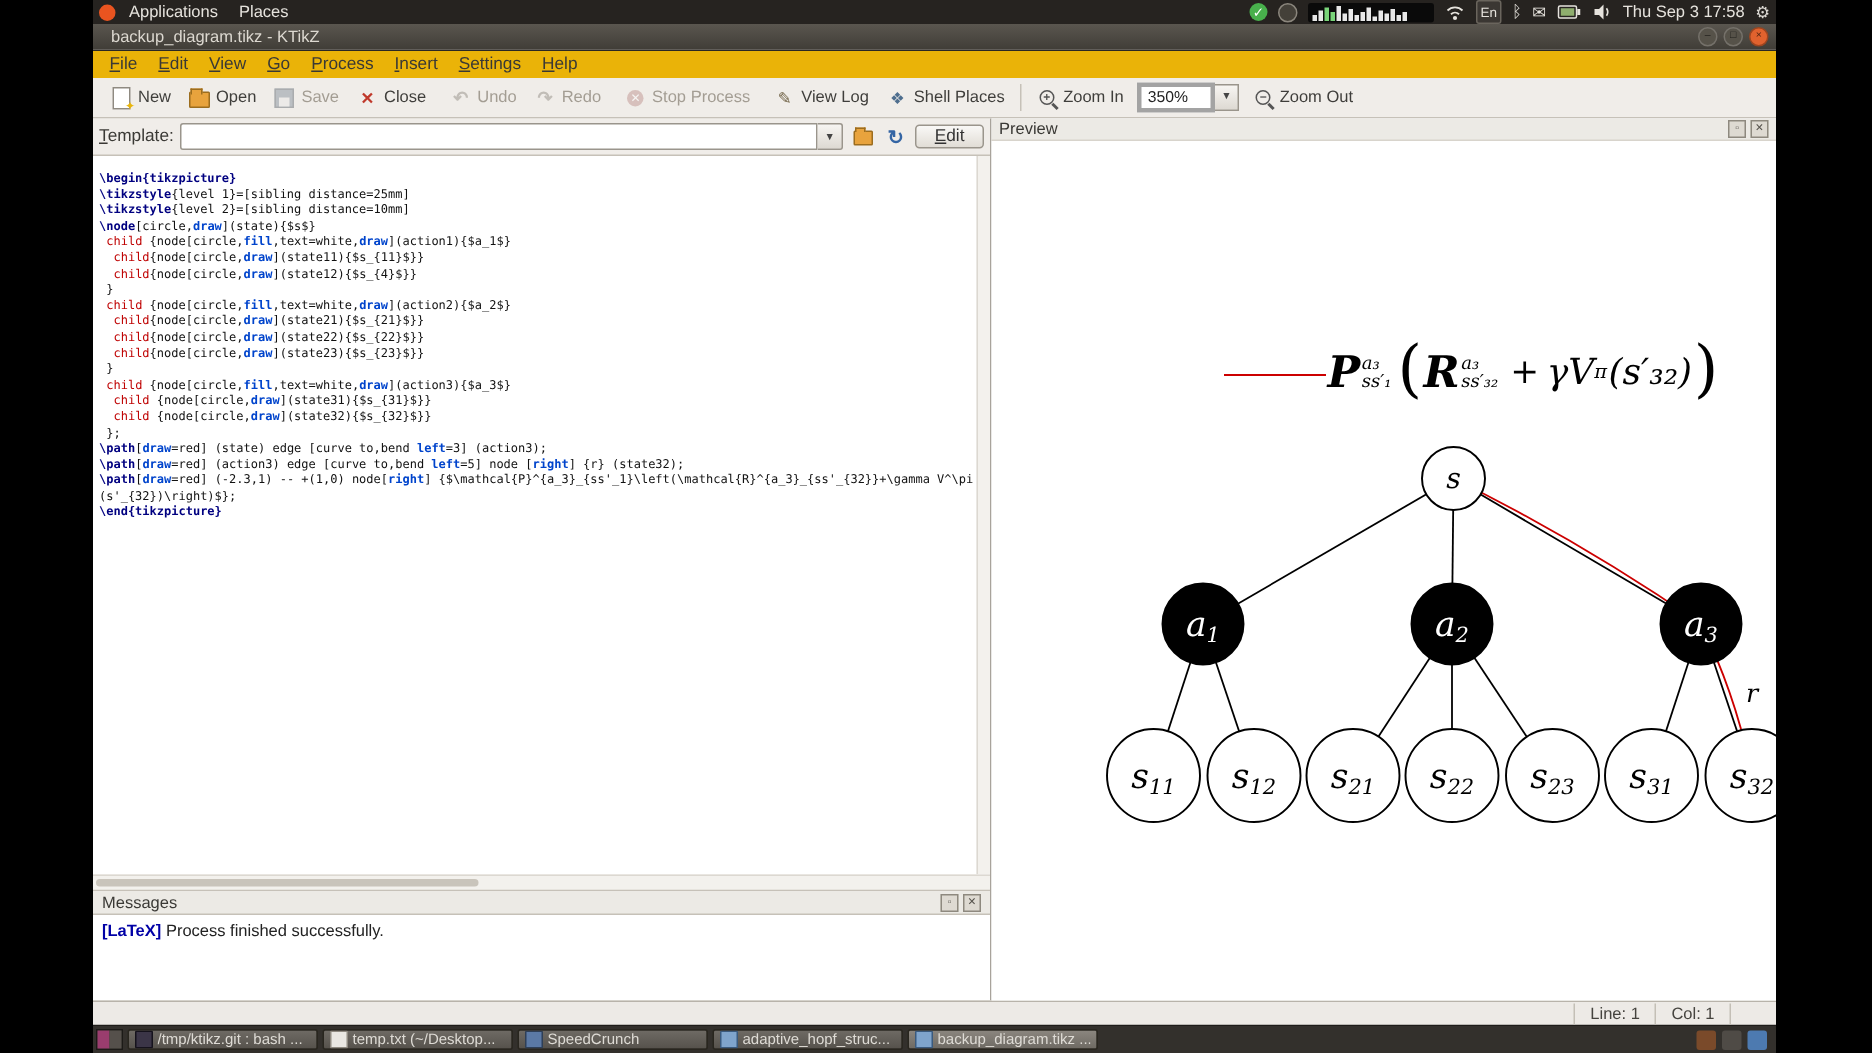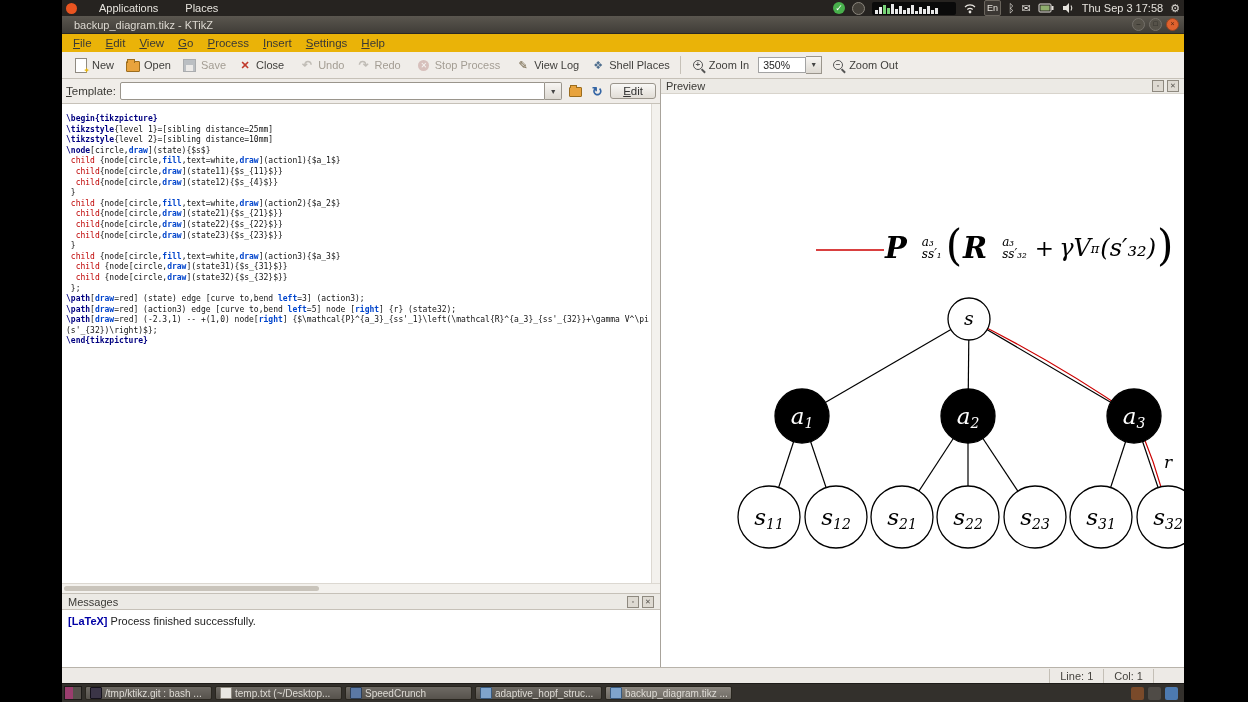--- a/index.html
+++ b/index.html
@@ -4,21 +4,21 @@
 <style>
   html,body{margin:0;padding:0;}
   body{width:1248px;height:702px;background:#000;position:relative;overflow:hidden;
        font-family:"Liberation Sans",sans-serif;-webkit-font-smoothing:antialiased;}
   u{text-decoration:underline;}
   .desktop{position:absolute;left:62px;top:0;width:1122px;height:702px;background:#2e2b27;}
 
   
   .panel{position:absolute;left:0;top:0;width:1122px;height:16px;background:#262320;
          display:flex;align-items:center;color:#e6e3dd;font-size:11px;}
-  .panel-left{display:flex;align-items:center;gap:17px;padding-left:4px;}
+  .panel-left{display:flex;align-items:center;gap:4px;padding-left:4px;}
   .ubuntu-logo{width:11px;height:11px;border-radius:50%;background:#e95420;display:inline-block;}
   .panel-menu{padding:0 5px;line-height:16px;}
   .panel-right{margin-left:auto;display:flex;align-items:center;gap:7px;padding-right:4px;}
   .tray{display:inline-flex;align-items:center;justify-content:center;height:14px;}
   .green-check{width:12px;height:12px;border-radius:50%;background:#48b04c;color:#fff;
                font-size:9px;line-height:12px;text-align:center;}
   .clock-ball{width:11px;height:11px;border-radius:50%;background:#444039;border:1px solid #8b867d;}
   .spectrum{background:#0a0a0a;border-radius:2px;width:84px;height:13px;display:flex;
             align-items:flex-end;gap:1px;padding:1px 3px;box-sizing:border-box;}
   .spectrum i{display:block;width:3px;background:#e8e8e8;}
@@ -63,21 +63,21 @@
   .i-undo,.i-redo{font-size:12px;color:#8a857c;font-weight:bold;}
   .i-stop{width:11px;height:11px;border-radius:50%;background:#b98a86;color:#fff;font-size:8px;
           line-height:11px;text-align:center;}
   .i-log{font-size:11px;color:#6b5d3f;}
   .i-shell{font-size:11px;color:#4e6e8e;}
   .mag{width:8px;height:8px;border:1.5px solid #555;border-radius:50%;position:relative;
        font-size:8px;line-height:7px;text-align:center;color:#555;font-weight:bold;}
   .mag:after{content:"";position:absolute;width:5px;height:1.5px;background:#555;right:-4px;
              bottom:-2px;transform:rotate(45deg);}
   .zoom-combo{display:flex;align-items:center;margin:0 3px;}
-  .zoom-field{width:42px;height:14px;background:#fff;border:1px solid #a3a3a3;font-size:10.5px;
+  .zoom-field{width:42px;height:14px;background:#fff;border:3px solid #a3a3a3;font-size:10.5px;
               line-height:14px;padding-left:4px;color:#222;}
   .combo-arrow{width:15px;height:16px;background:linear-gradient(#f7f5f2,#ddd9d2);
                border:1px solid #9a958c;border-left:none;font-size:7px;line-height:16px;
                text-align:center;color:#444;}
 
   
   .main{flex:1 1 auto;display:flex;min-height:0;}
   .left-pane{width:598px;display:flex;flex-direction:column;min-height:0;}
   .right-pane{flex:1;border-left:1px solid #a8a39b;display:flex;flex-direction:column;min-height:0;background:#fff;}
 
@@ -120,21 +120,21 @@
   
   .preview-header{height:14px;background:#eceae5;display:flex;align-items:center;font-size:11px;
                   color:#3a3935;padding:0 5px;flex:0 0 14px;border-bottom:1px solid #d8d4cc;}
   .preview-content{flex:1;position:relative;background:#fff;overflow:hidden;}
   .preview-content svg{position:absolute;left:0;top:0;}
 
   .formula{position:absolute;left:224px;top:128px;height:52px;display:flex;align-items:center;
            font-family:"DejaVu Serif","Liberation Serif",serif;color:#000;}
   .f-cal{font-size:29px;font-style:italic;font-weight:bold;}
   .f-ss{display:inline-flex;flex-direction:column;justify-content:center;font-size:12px;
-        font-style:italic;line-height:12px;margin:0 3px 0 15px;}
+        font-style:italic;line-height:12px;margin:0 3px 0 1px;}
   .f-paren{font-size:42px;font-weight:300;line-height:1;transform:translateY(-2px);margin:0 1px;}
   .f-op{font-size:23px;margin:0 5px;}
   .f-it{font-size:24px;font-style:italic;}
   .f-supn{font-size:13px;font-style:italic;vertical-align:9px;margin-right:1px;}
 
   
   .statusbar{height:15px;background:#edeae6;border-top:1px solid #b8b3aa;display:flex;
              justify-content:flex-end;align-items:center;font-size:11px;color:#45433e;flex:0 0 15px;}
   .sb-cell{border-left:1px solid #c4bfb6;padding:0 10px;line-height:14px;}
   .sb-spacer{border-left:1px solid #c4bfb6;width:30px;height:14px;}

